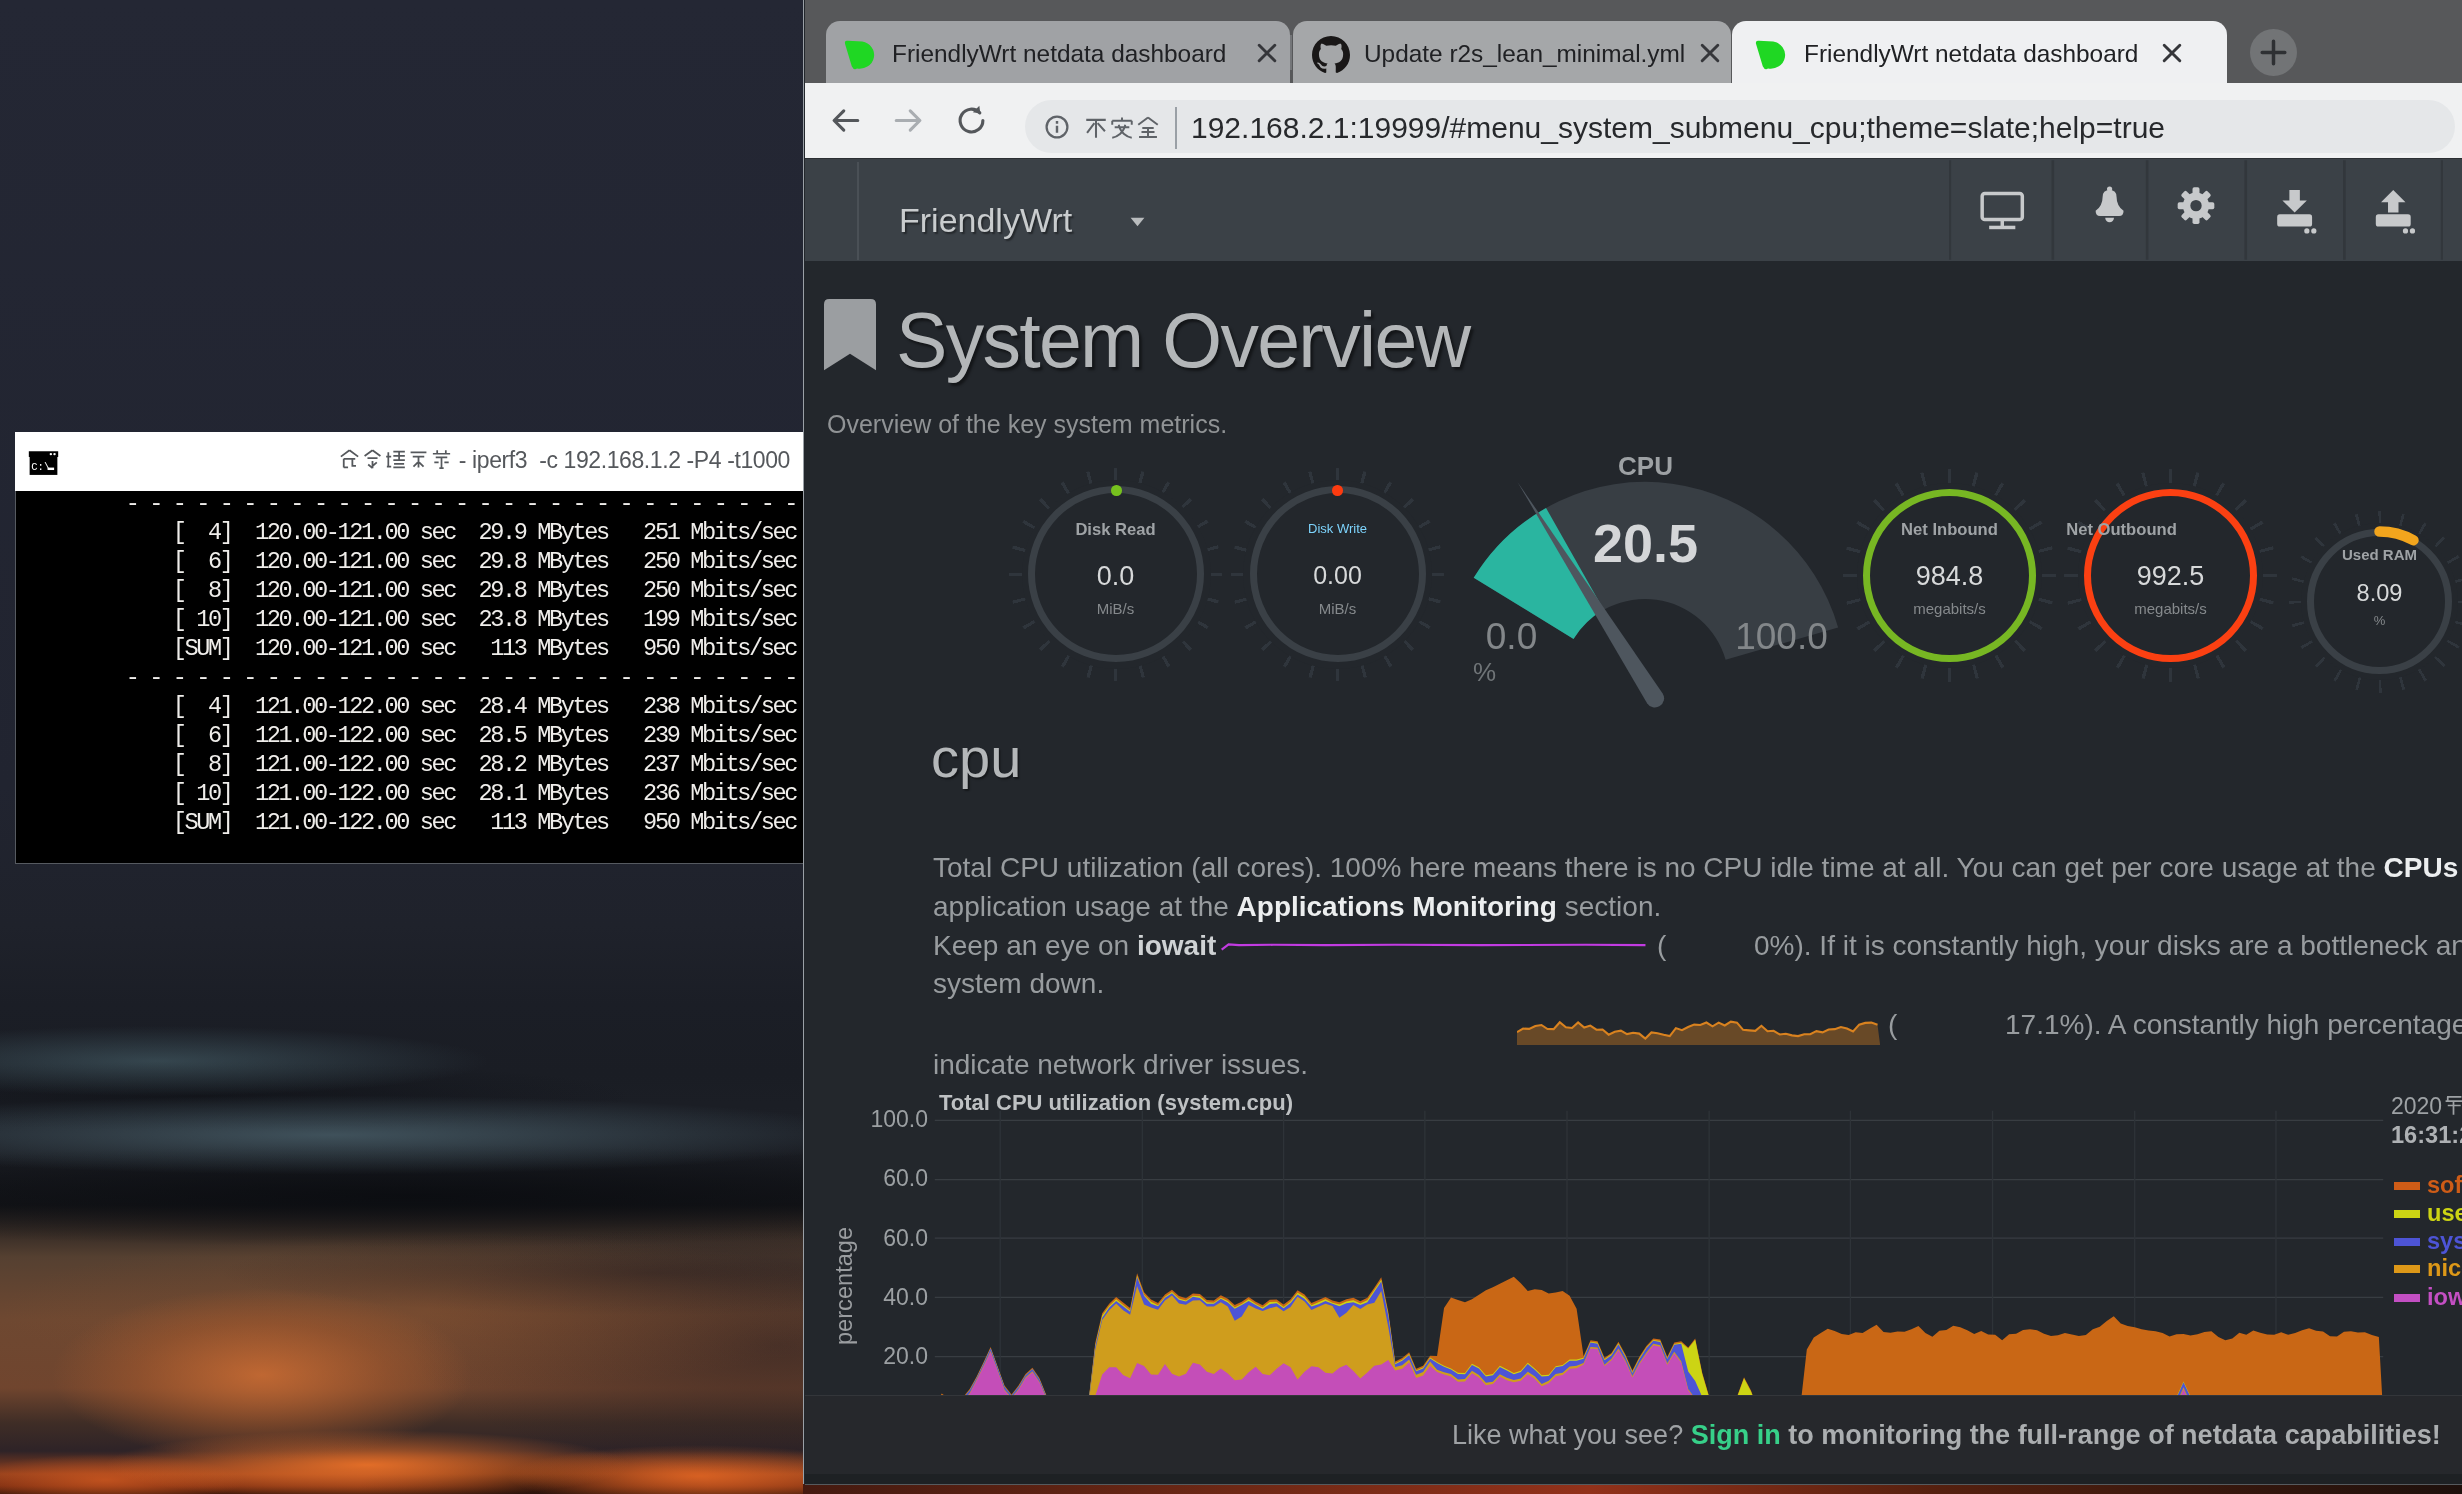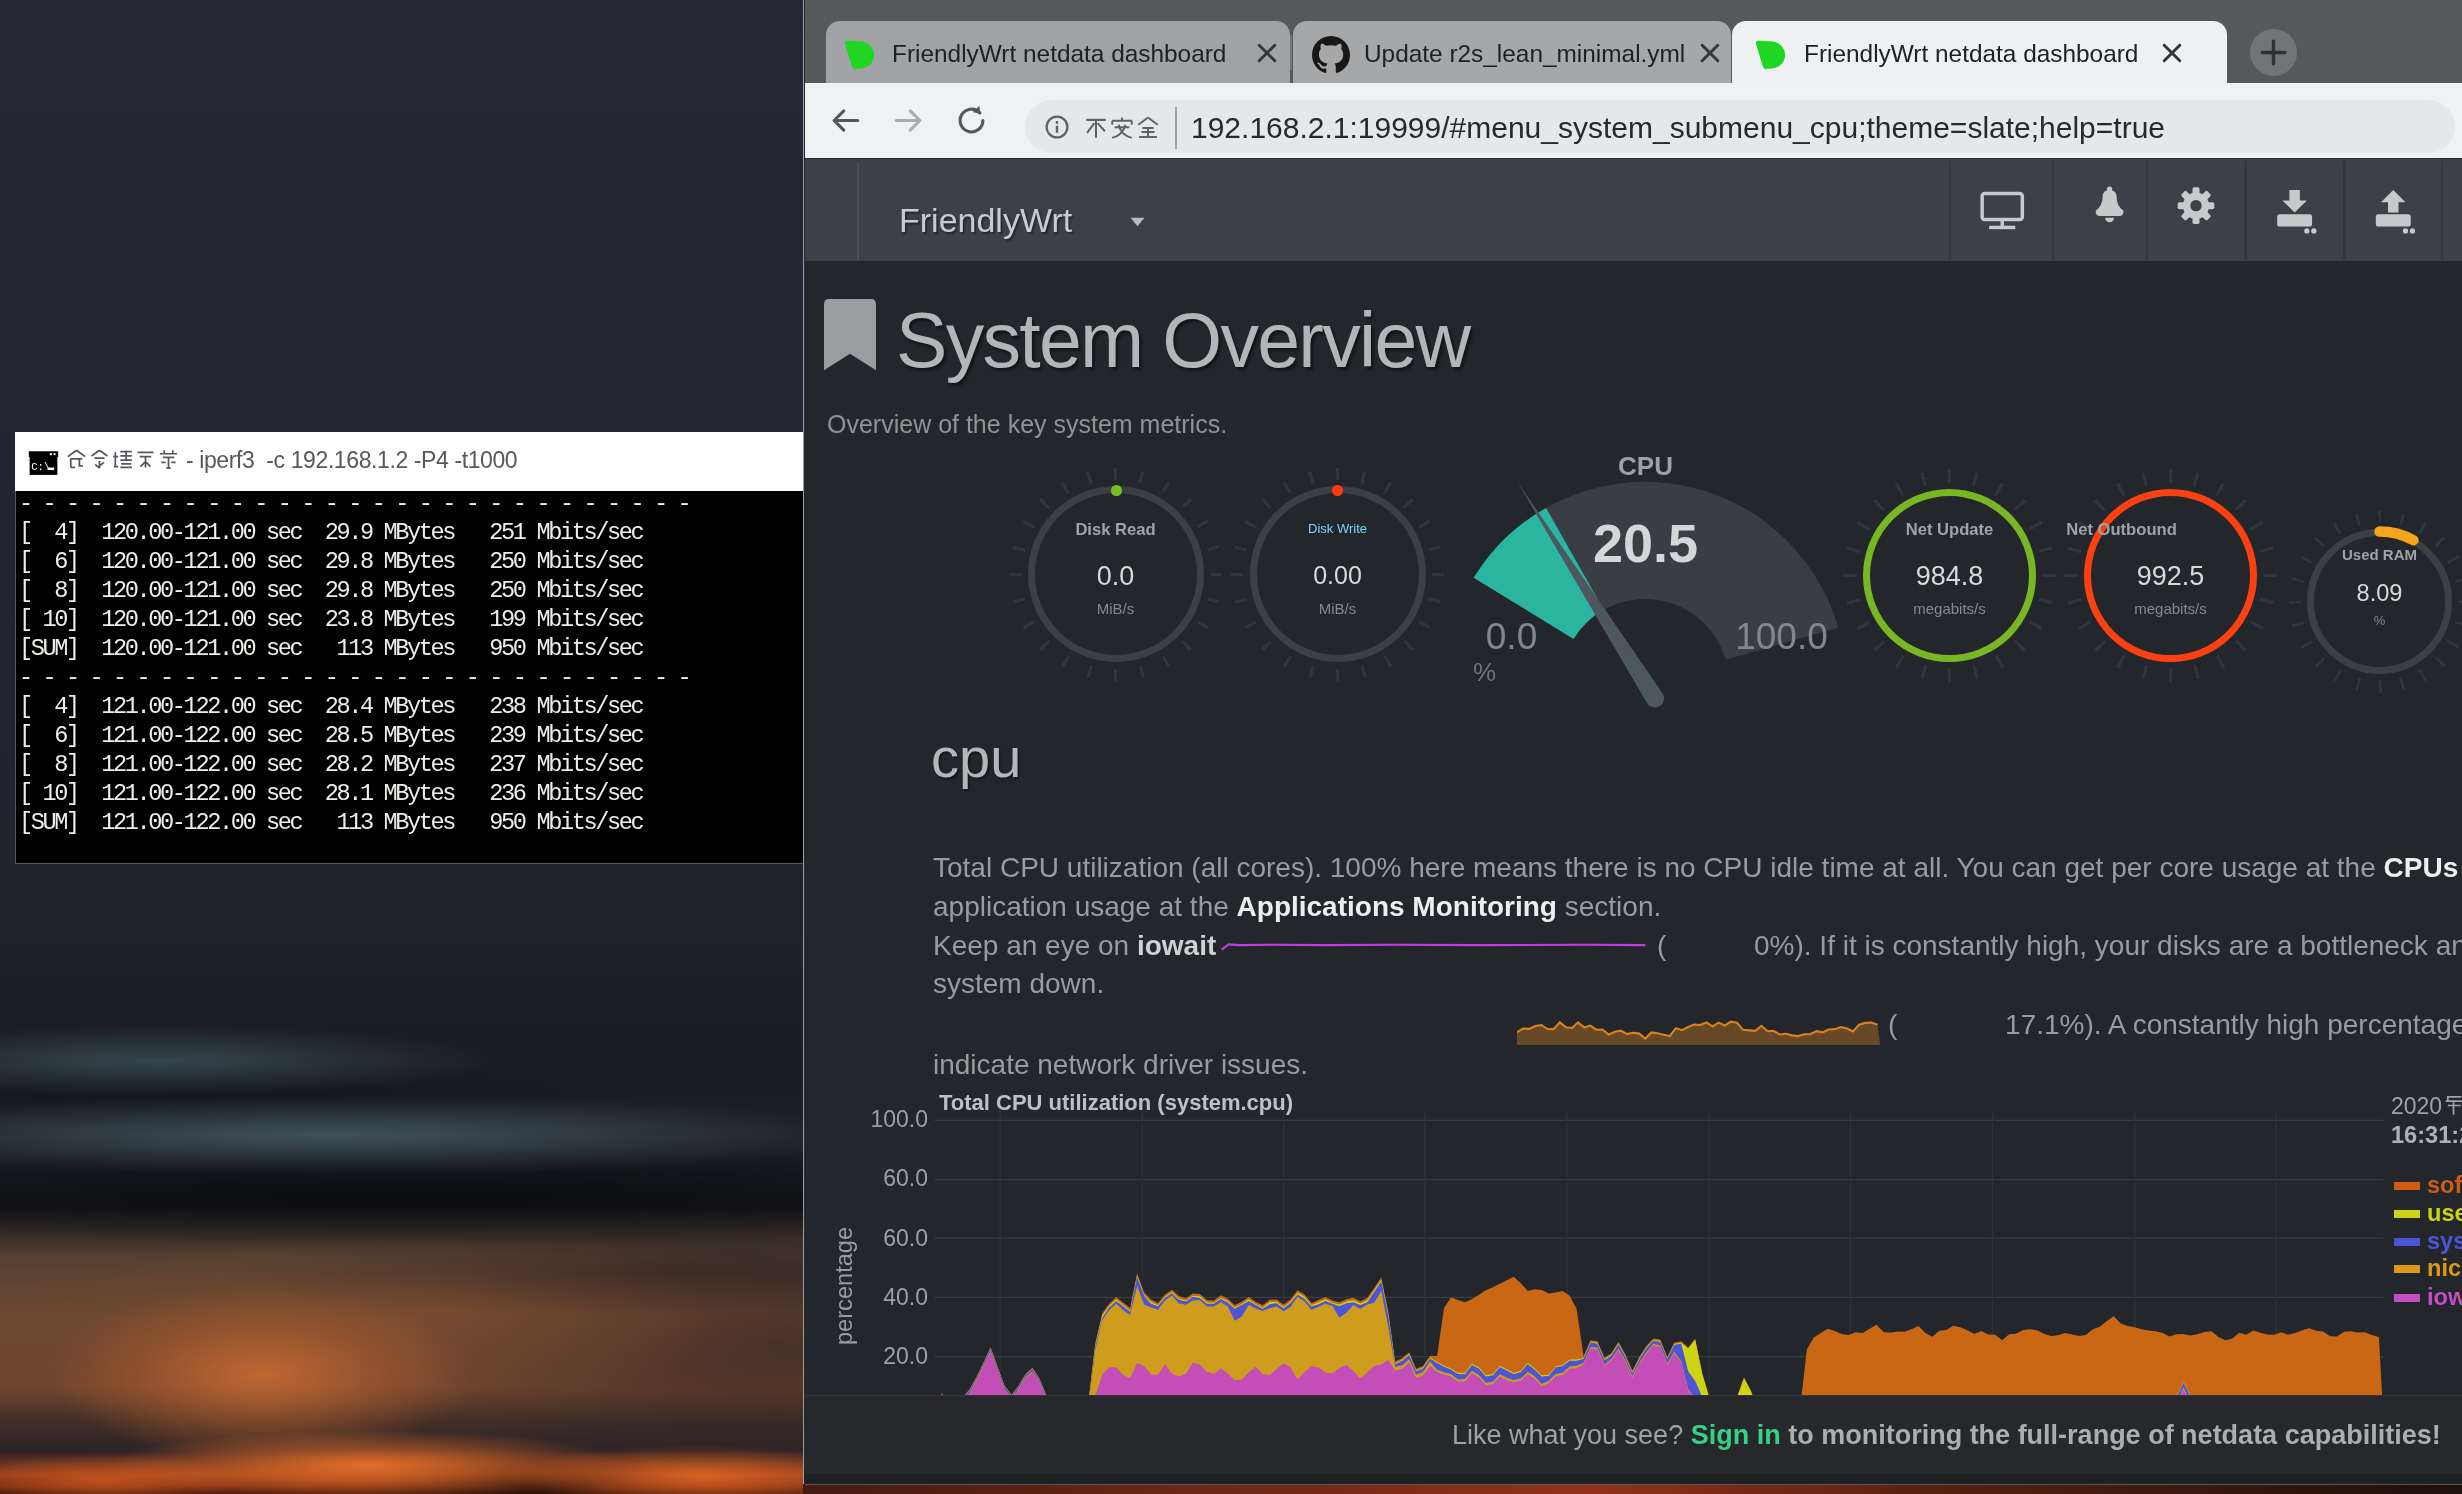--- a/index.html
+++ b/index.html
@@ -1,18 +1,18 @@
 <!DOCTYPE html>
 <html style="font-size:14px"><head>
 <meta charset="utf-8">
 <style>
   html,body{margin:0;padding:0;}
   body{width:2462px;height:1494px;overflow:hidden;font-family:"Liberation Sans",sans-serif;}
   #root{position:relative;width:2462px;height:1494px;overflow:hidden;background:#23262f;}
-  .abs{position:absolute;}
+  .abs{position:absolute;text-align:right;}
   
   #wall{left:0;top:0;width:2462px;height:1494px;
     background:
       radial-gradient(210px 87px at 262px 1375px, rgba(205,109,51,.85), rgba(175,92,44,.45) 60%, rgba(150,80,40,0) 100%),
       radial-gradient(437px 79px at 437px 1310px, rgba(140,82,46,.35), rgba(140,82,46,0) 100%),
       radial-gradient(437px 42px at 655px 1273px, rgba(26,22,28,.5), rgba(26,22,28,0) 100%),
       radial-gradient(367px 131px at 777px 1345px, rgba(30,24,30,.5), rgba(30,24,30,0) 100%),
       radial-gradient(332px 35px at 157px 1061px, rgba(80,110,120,.5), rgba(80,110,120,0) 100%),
       radial-gradient(611px 44px at 332px 1135px, rgba(92,122,134,.55), rgba(92,122,134,0) 90%),
       radial-gradient(437px 35px at 201px 1096px, rgba(13,15,20,.6), rgba(13,15,20,0) 100%),
@@ -234,21 +234,21 @@
   <div class="ticks" style="left:1231px;top:468px;width:213px;height:213px;background:repeating-conic-gradient(from -1deg, #2f353c 0deg 1.8deg, transparent 1.8deg 15deg);"></div>
     <div class="tickcover" style="left:1243px;top:480px;width:189px;height:189px;"></div>
     <div class="ring" style="left:1250px;top:486px;width:176px;height:176px;border:7.9px solid #3a4046;"></div>
     <div class="abs" style="left:1332px;top:485px;width:10.5px;height:10.5px;border-radius:50%;background:#fc3b10;"></div>
     <div class="gtxt" style="left:1163px;top:522px;width:349px;font-size:13px;line-height:1;font-weight:normal;color:#7dd3fc;">Disk Write</div>
     <div class="gtxt" style="left:1163px;top:563px;width:349px;font-size:25px;line-height:1;color:#d7d9da;">0.00</div>
     <div class="gtxt" style="left:1163px;top:601px;width:349px;font-size:15px;line-height:1;color:#85898c;">MiB/s</div>
   <div class="ticks" style="left:1843px;top:469px;width:213px;height:213px;background:repeating-conic-gradient(from -1deg, #2f353c 0deg 1.8deg, transparent 1.8deg 15deg);"></div>
     <div class="tickcover" style="left:1857px;top:483px;width:185px;height:185px;"></div>
     <div class="ring" style="left:1863px;top:489px;width:173px;height:173px;border:7.9px solid #77b723;"></div>
-    <div class="gtxt" style="left:1775px;top:522px;width:349px;font-size:16.6px;line-height:1;font-weight:bold;color:#9fa3a6;">Net Update</div>
+    <div class="gtxt" style="left:1775px;top:522px;width:349px;font-size:16.6px;line-height:1;font-weight:bold;color:#9fa3a6;">Net Inbound</div>
     <div class="gtxt" style="left:1775px;top:563px;width:349px;font-size:27px;line-height:1;color:#d7d9da;">984.8</div>
     <div class="gtxt" style="left:1775px;top:601px;width:349px;font-size:15px;line-height:1;color:#85898c;">megabits/s</div>
   <div class="ticks" style="left:2064px;top:469px;width:213px;height:213px;background:repeating-conic-gradient(from -1deg, #2f353c 0deg 1.8deg, transparent 1.8deg 15deg);"></div>
     <div class="tickcover" style="left:2078px;top:483px;width:185px;height:185px;"></div>
     <div class="ring" style="left:2084px;top:489px;width:173px;height:173px;border:7.9px solid #fb4012;"></div>
     <div class="gtxt" style="left:1947px;top:522px;width:349px;font-size:16.6px;line-height:1;font-weight:bold;color:#9fa3a6;">Net Outbound</div>
     <div class="gtxt" style="left:1996px;top:563px;width:349px;font-size:27px;line-height:1;color:#d7d9da;">992.5</div>
     <div class="gtxt" style="left:1996px;top:601px;width:349px;font-size:15px;line-height:1;color:#85898c;">megabits/s</div>
   <div class="ticks" style="left:2289px;top:511px;width:182px;height:182px;background:repeating-conic-gradient(from -1deg, #2f353c 0deg 1.8deg, transparent 1.8deg 15deg);"></div>
     <div class="tickcover" style="left:2301px;top:523px;width:157px;height:157px;"></div>

